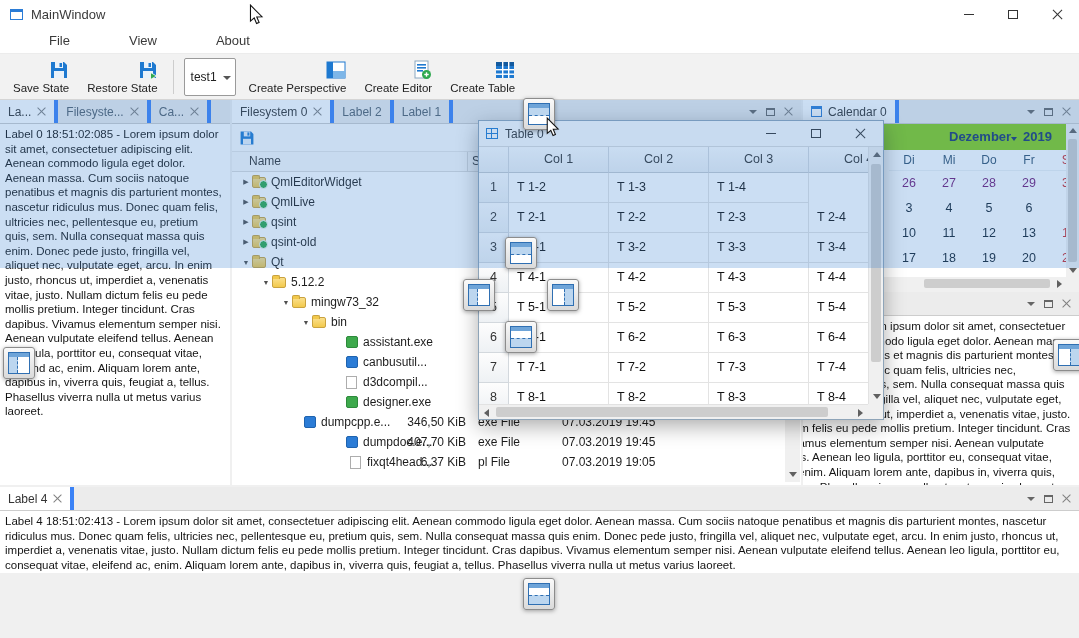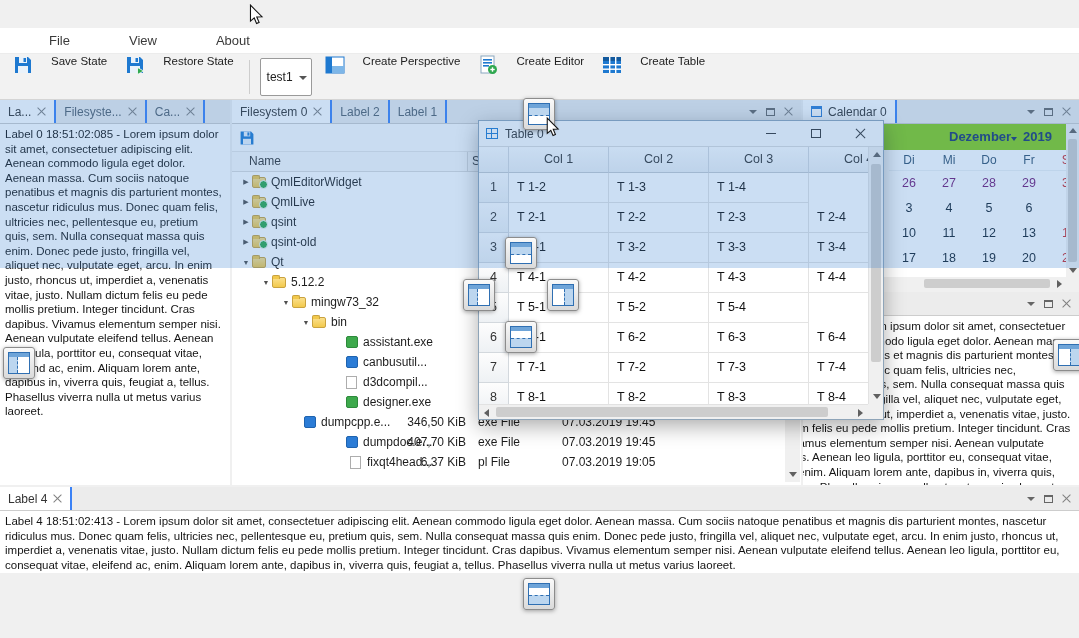--- a/index.html
+++ b/index.html
@@ -21,29 +21,29 @@
   .x-icon{position:relative;width:11px;height:11px;display:block;}
   .x-icon::before,.x-icon::after{content:'';position:absolute;left:-1px;top:5px;width:13px;height:1.2px;background:#333;}
   .x-icon::before{transform:rotate(45deg);} .x-icon::after{transform:rotate(-45deg);}
 
   
   .menubar{position:absolute;left:0;top:28px;width:100%;height:26px;background:#fff;border-bottom:1px solid #ececec;display:flex;align-items:center;}
   .menu-item{padding:0 10px;line-height:26px;font-size:13px;color:#3a3a3a;margin-left:39px;}
 
   
   .toolbar{position:absolute;left:0;top:54px;width:100%;height:46px;background:#f2f2f2;border-bottom:1px solid #d5d5d5;display:flex;align-items:center;padding:0 4px;}
-  .tool-btn{display:flex;flex-direction:row;align-items:flex-start;justify-content:center;height:44px;padding:0 9px;gap:18px;font-size:11.5px;color:#222;}
+  .tool-btn{display:flex;flex-direction:column;align-items:flex-end;justify-content:center;height:44px;padding:0 9px;gap:2px;font-size:11.5px;color:#222;}
   .tsep{width:1px;height:34px;background:#cdcdcd;margin:0 6px;}
   .combo{width:52px;height:38px;border:1px solid #9a9a9a;border-radius:2px;background:#fff;display:flex;align-items:center;padding-left:6px;position:relative;font-size:12px;color:#222;margin:0 4px;}
   .combo .arr{position:absolute;right:4px;top:17px;width:0;height:0;border-left:4px solid transparent;border-right:4px solid transparent;border-top:4px solid #555;}
 
   
   .dock{position:absolute;background:#fff;}
   .tabbar{height:24px;background:#ececec;border-bottom:1px solid #cdcdcd;display:flex;align-items:stretch;font-size:12px;color:#53606c;}
-  .tab{display:flex;align-items:center;padding:0 8px;gap:6px;border-right:2px solid #3b82f6;white-space:nowrap;}
+  .tab{display:flex;align-items:center;padding:0 8px;gap:6px;border-right:4px solid #3b82f6;white-space:nowrap;}
   .tab.active{background:#fff;color:#333;}
   .x-small{position:relative;width:9px;height:9px;display:block;flex:none;}
   .x-small::before,.x-small::after{content:'';position:absolute;left:-1px;top:4px;width:11px;height:1px;background:#808080;}
   .x-small::before{transform:rotate(45deg);} .x-small::after{transform:rotate(-45deg);}
   .areabtns{margin-left:auto;display:flex;align-items:center;gap:9px;padding:0 8px;}
   .menu-arrow{width:0;height:0;border-left:4px solid transparent;border-right:4px solid transparent;border-top:4px solid #666;display:block;}
   .float-icon{width:9px;height:8px;border:1px solid #666;border-top:2px solid #666;display:block;}
   .labeltext{padding:3px 5px;font-size:11.5px;line-height:14.6px;color:#141414;background:#fff;overflow:hidden;}
 
   
@@ -156,20 +156,35 @@
   .fill-right{top:4px;right:0;bottom:0;width:9px;border-left:1px dashed #2f6fb2;}
 
   
   .cursor{position:absolute;z-index:90;pointer-events:none;}
 </style>
 </head>
 <body>
 
 <div id="app">
 
+  <div class="titlebar">
+    <span class="win-icon"></span>
+    <span class="title">MainWindow</span>
+    <div class="capbtns">
+      <div class="capbtn">
+          <span class="min-glyph"></span>
+        </div>
+      <div class="capbtn">
+          <span class="max-glyph"></span>
+        </div>
+      <div class="capbtn">
+          <span class="x-icon"></span>
+        </div>
+    </div>
+  </div>
 
   <div class="menubar">
     <span class="menu-item">File</span>
     <span class="menu-item">View</span>
     <span class="menu-item">About</span>
   </div>
 
   <div class="toolbar">
     <div class="tool-btn">
       <svg width="20" height="20" viewBox="0 0 20 20">
@@ -531,20 +546,21 @@
             <div class="ft-rh">4</div>
             <div class="ft-td">T 4-1</div>
             <div class="ft-td">T 4-2</div>
             <div class="ft-td">T 4-3</div>
             <div class="ft-td">T 4-4</div>
           </div>
           <div class="ft-tr">
             <div class="ft-rh">5</div>
             <div class="ft-td">T 5-1</div>
             <div class="ft-td">T 5-2</div>
+            <div class="ft-td">T 5-3</div>
             <div class="ft-td">T 5-4</div>
           </div>
           <div class="ft-tr">
             <div class="ft-rh">6</div>
             <div class="ft-td">T 6-1</div>
             <div class="ft-td">T 6-2</div>
             <div class="ft-td">T 6-3</div>
             <div class="ft-td">T 6-4</div>
           </div>
           <div class="ft-tr">

